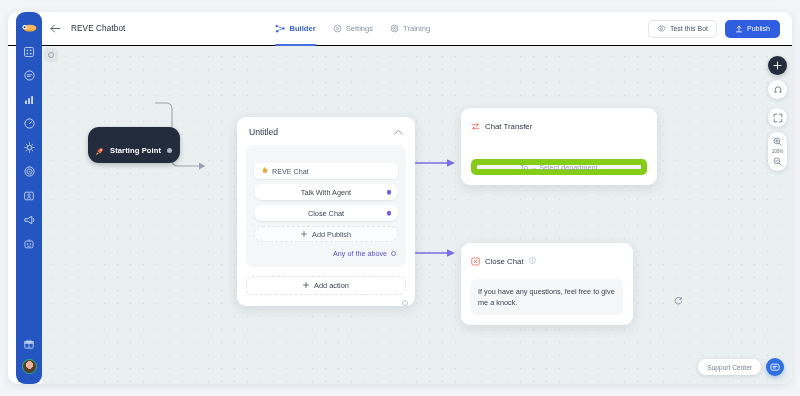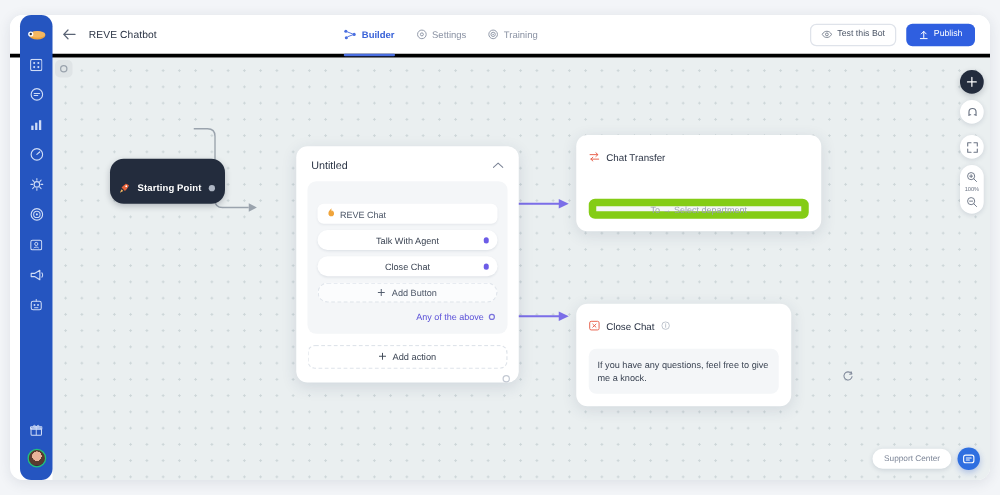--- a/index.html
+++ b/index.html
@@ -15,21 +15,21 @@
     background: #ffffff;
     border-radius: 10px;
     overflow: hidden;
     box-shadow: 0 2px 10px rgba(30,40,70,.10);
   }
 
   
   .topbar {
     position: absolute; left: 0; top: 0; width: 784px; height: 34px;
     background: #ffffff;
-    border-bottom: 3px solid #000000;
+    border-bottom: 1px solid #000000;
     display: flex; align-items: center;
     z-index: 40;
   }
   .back-arrow {
     margin-left: 40px; width: 14px; height: 14px;
     color: #5a6475; font-size: 13px; line-height: 14px;
     display: flex; align-items: center; justify-content: center;
     cursor: pointer;
   }
   .bot-title {
@@ -445,21 +445,21 @@
           <span>Close Chat</span>
           <span class="port"></span>
         </div>
 
         <div class="btn-add">
           <span>
             <svg width="6" height="6" viewBox="0 0 8 8">
                 <path d="M4 .7v6.6M.7 4h6.6" stroke="#4b5566" stroke-width="1" stroke-linecap="round"></path>
               </svg>
           </span>
-          <span>Add Button</span>
+          <span>Add Publish</span>
         </div>
 
         <div class="any-row">
           <span class="a">Any of the above</span>
           <span class="o"></span>
         </div>
       </div>
 
       <div class="add-action">
         <span>

